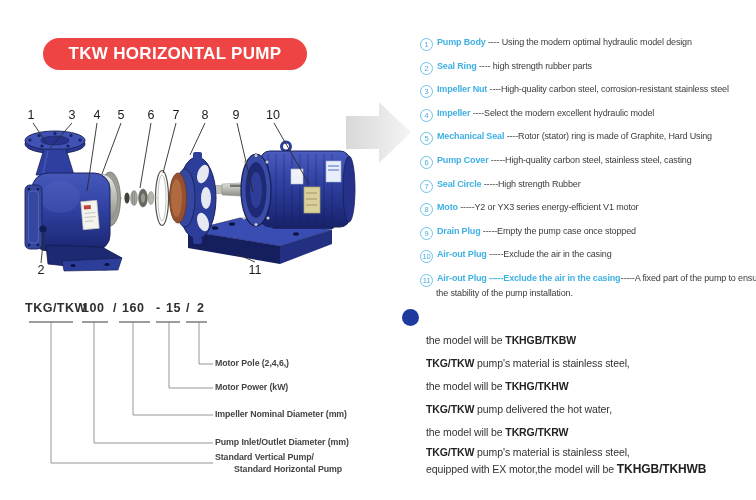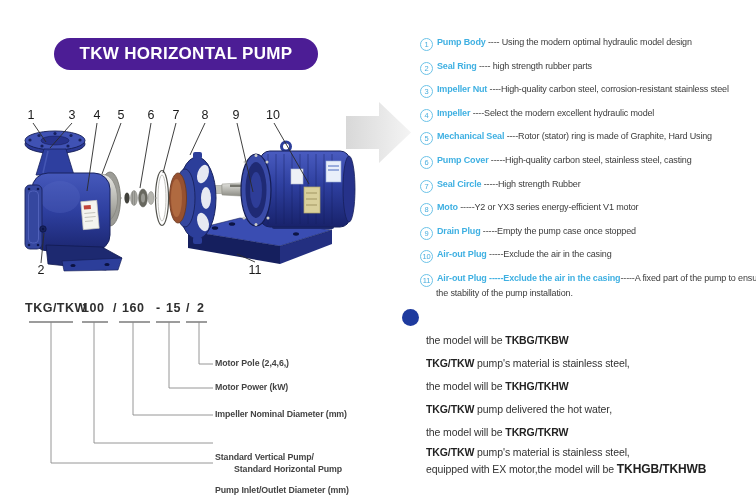--- a/index.html
+++ b/index.html
@@ -2,21 +2,21 @@
 <html><head>
 <meta charset="utf-8">
 <style>
   html,body{margin:0;padding:0;}
   body{
     width:756px;height:500px;position:relative;background:#fff;
     font-family:"Liberation Sans",sans-serif;overflow:hidden;color:#3c3c3c;
   }
   
   .title-pill{
-    position:absolute;left:54px;top:38px;width:264px;height:32px;background:#4c1d95;
+    position:absolute;left:43px;top:38px;width:264px;height:32px;background:#ef4444;
     border-radius:16px;display:flex;align-items:center;justify-content:center;
     color:#fff;font-weight:bold;font-size:17px;letter-spacing:.3px;
   }
   
   .parts-list{position:absolute;left:420px;top:36px;width:338px;}
   .pl-item{
     font-size:9px;letter-spacing:-0.15px;color:#3c3c3c;margin-bottom:8.6px;
     line-height:12px;padding-left:16px;text-indent:-16px;white-space:nowrap;
   }
   .pl-item.wrap{white-space:normal;width:330px;}
@@ -27,21 +27,21 @@
   }
   .pl-name{color:#3fb0e2;font-weight:bold;}
   
   .pump-svg{position:absolute;left:10px;top:95px;}
   
   .model{position:absolute;left:25px;top:295px;width:370px;height:195px;}
   .m-tok{position:absolute;top:6px;font-size:12.5px;font-weight:bold;color:#2f2f2f;letter-spacing:.5px;white-space:nowrap;}
   .t0{left:0;} .t1{left:57px;} .t2{left:88px;} .t3{left:97px;} .t4{left:131px;} .t5{left:141px;} .t6{left:161px;} .t7{left:172px;}
   .m-svg{position:absolute;left:0;top:0;}
   .m-label{position:absolute;left:190px;font-size:8.8px;font-weight:bold;color:#444;letter-spacing:-0.1px;white-space:nowrap;}
-  .ml0{top:63px;} .ml1{top:87px;} .ml2{top:114px;} .ml3{top:142px;margin-top:48px;} .ml4{top:157px;} .ml5{top:169px;margin-left:19px;}
+  .ml0{top:63px;} .ml1{top:87px;} .ml2{top:114px;} .ml3{top:142px;} .ml4{top:157px;} .ml5{top:169px;margin-left:19px;}
   
   .notes{position:absolute;left:402px;top:306px;width:354px;height:186px;font-size:10.5px;color:#333;}
   .n-bullet{position:absolute;left:0;top:3px;width:17px;height:17px;border-radius:50%;background:#1e3a9e;}
   .n-line{position:absolute;left:24px;white-space:nowrap;letter-spacing:-0.1px;}
   .n-line b{color:#222;}
   .n-line .big{font-size:12px;}
   .nl0{top:5px;} .nl1{top:28px;} .nl2{top:51px;} .nl3{top:74px;} .nl4{top:97px;}
   .nl5{top:120px;} .nl6{top:140px;} .nl7{top:156px;}
 </style>
 </head>
@@ -281,20 +281,20 @@
   <div class="m-label ml0">Motor Pole (2,4,6,)</div>
   <div class="m-label ml1">Motor Power  (kW)</div>
   <div class="m-label ml2">Impeller Nominal Diameter (mm)</div>
   <div class="m-label ml3">Pump Inlet/Outlet Diameter (mm)</div>
   <div class="m-label ml4">Standard Vertical Pump/</div>
   <div class="m-label ml5">Standard Horizontal Pump</div>
 </div>
 
 <div class="notes">
   <div class="n-bullet"></div>
-  <div class="n-line nl1"><span>the model will be </span><b>TKBG/TKBW</b><span></span></div>
+  <div class="n-line nl1"><span>the model will be </span><b>TKHGB/TKBW</b><span></span></div>
   <div class="n-line nl2"><span></span><b>TKG/TKW</b><span> pump's material is stainless steel,</span></div>
   <div class="n-line nl3"><span>the model will be </span><b>TKHG/TKHW</b><span></span></div>
   <div class="n-line nl4"><span></span><b>TKG/TKW</b><span> pump delivered the hot water,</span></div>
   <div class="n-line nl5"><span>the model will be </span><b>TKRG/TKRW</b><span></span></div>
   <div class="n-line nl6"><span></span><b>TKG/TKW</b><span> pump's material is stainless steel,</span></div>
   <div class="n-line nl7"><span>equipped with EX motor,the model will be </span><b class="big">TKHGB/TKHWB</b><span></span></div>
 </div>
 
 </body></html>

